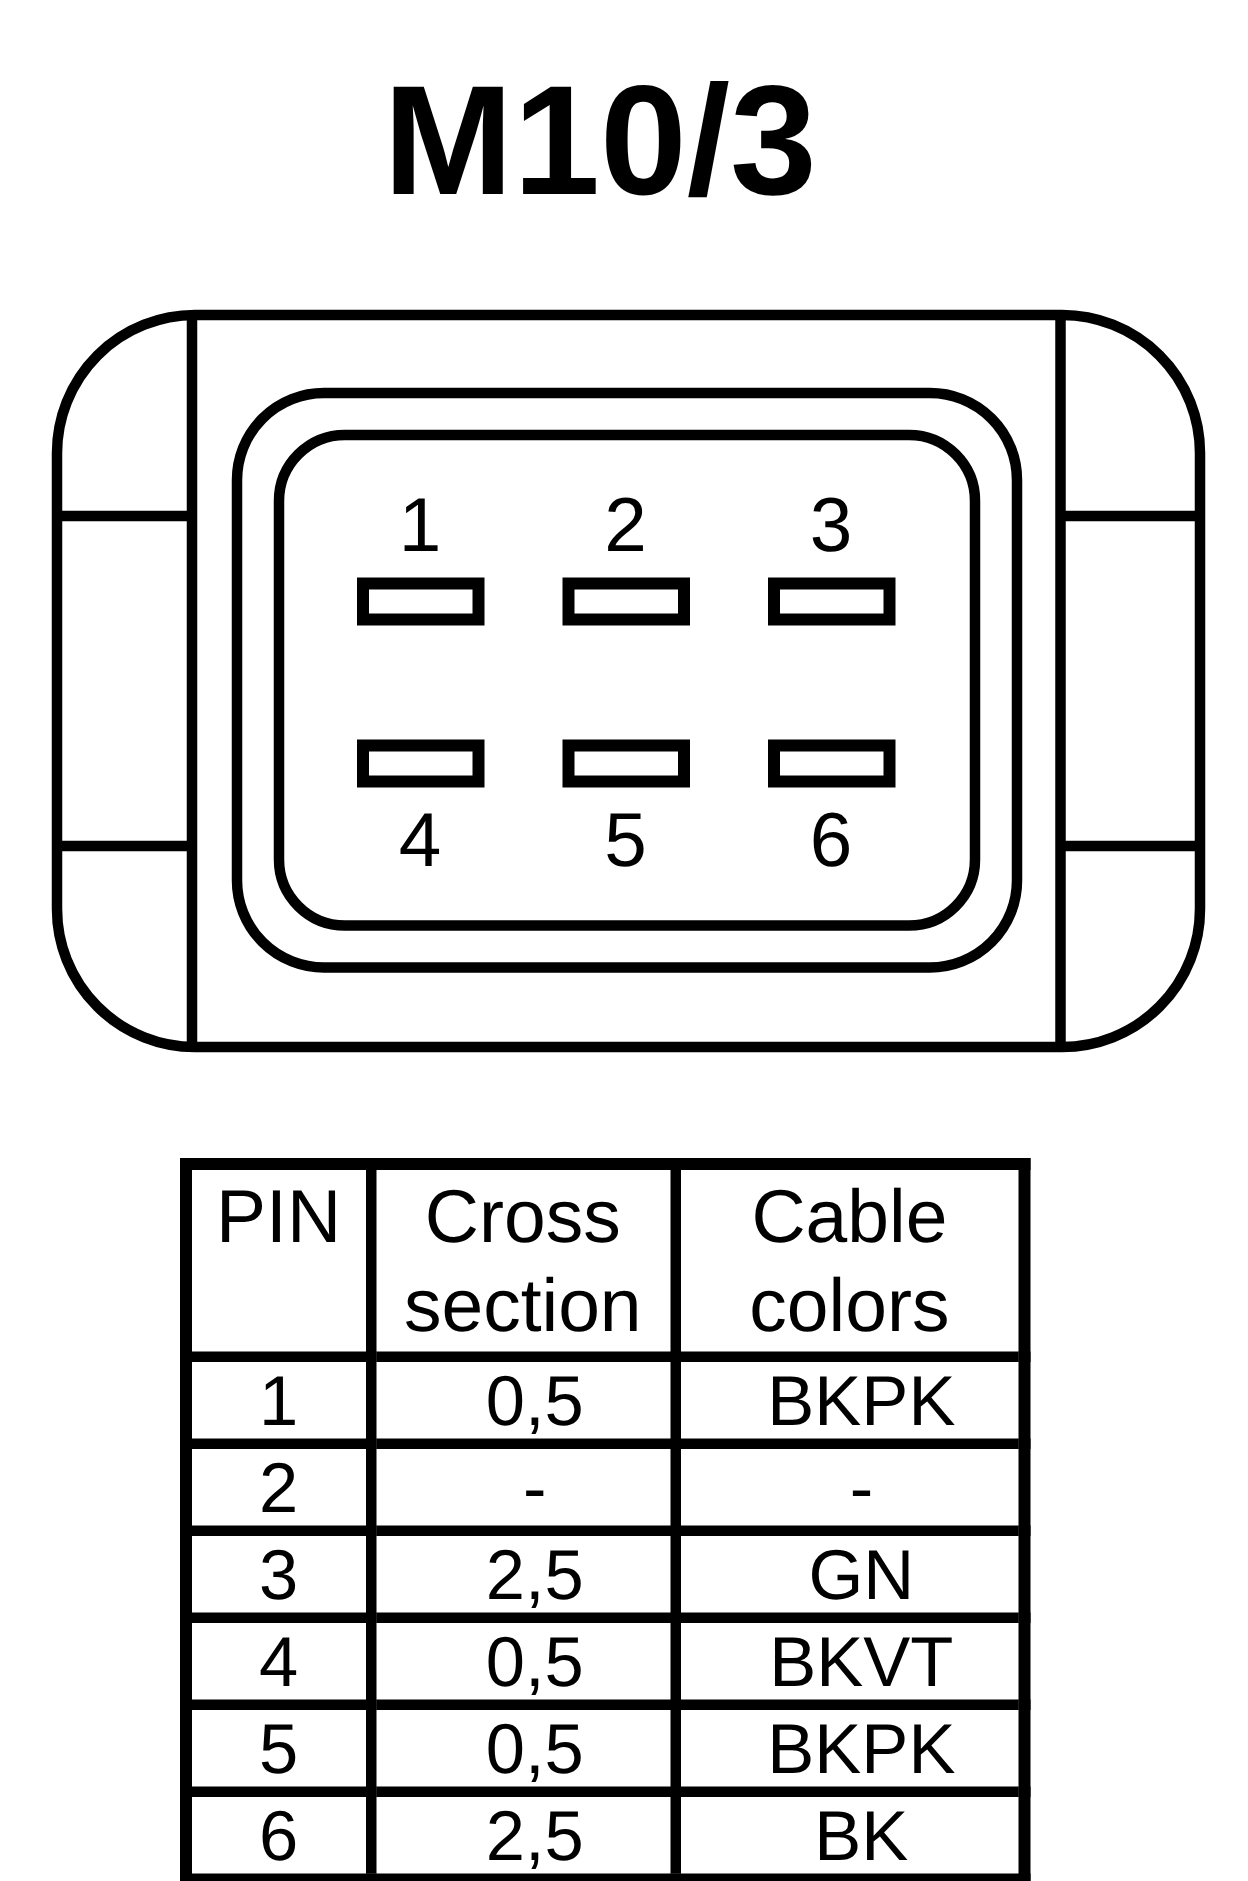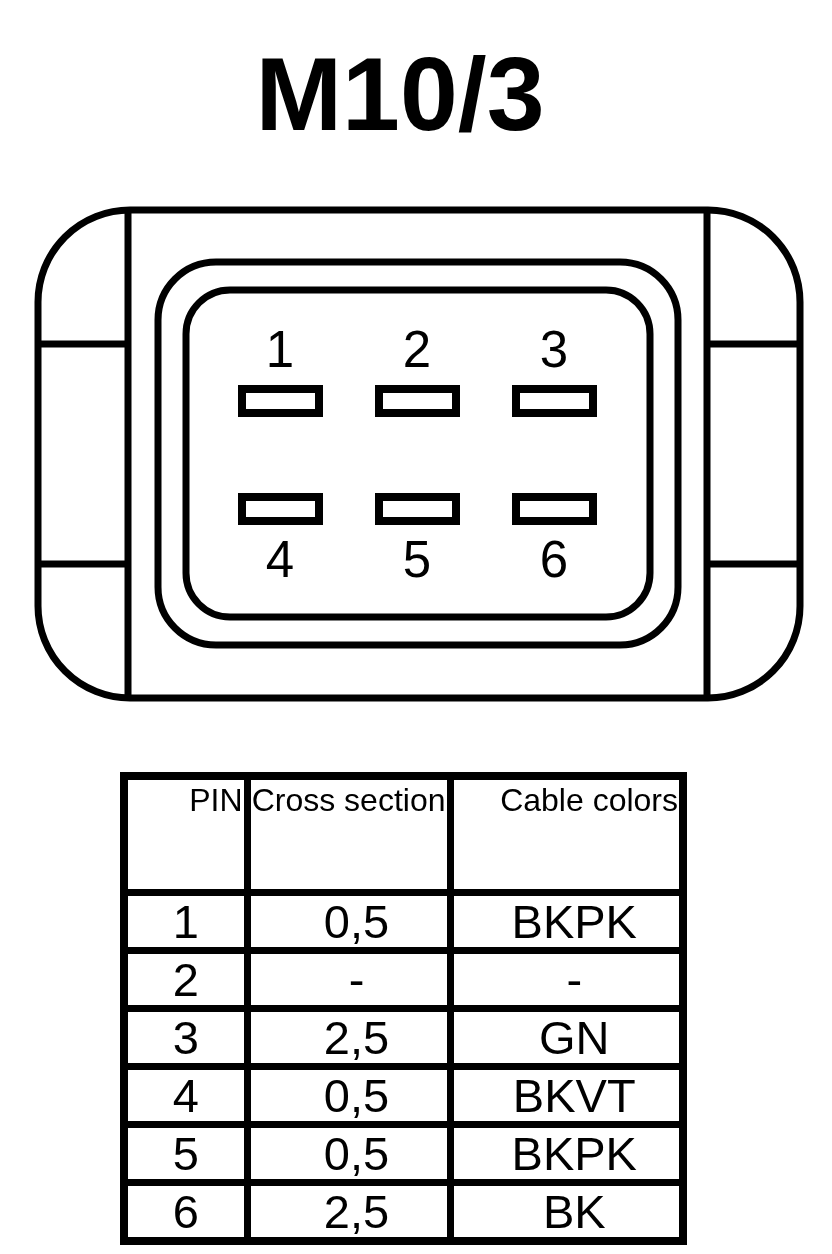--- a/index.html
+++ b/index.html
@@ -67,24 +67,24 @@
     border: 8px solid #000;
   }
   .pinout-table th,
   .pinout-table td {
     border: 7px solid #000;
     font-weight: normal;
     overflow: hidden;
   }
   .pinout-table thead th {
     height: 106px;
-    font-size: 32px;
+    font-size: 50px;
     line-height: 1.18;
     vertical-align: top;
-    text-align: right;
+    text-align: center;
     padding-top: 2px;
   }
   .pinout-table tbody td {
     height: 49px;
     font-size: 47px;
     line-height: 1;
     vertical-align: middle;
   }
   .pinout-table tbody td.c-pin  { text-align: center; }
   .pinout-table tbody td.c-val  { text-align: center; padding-left: 17px; }

